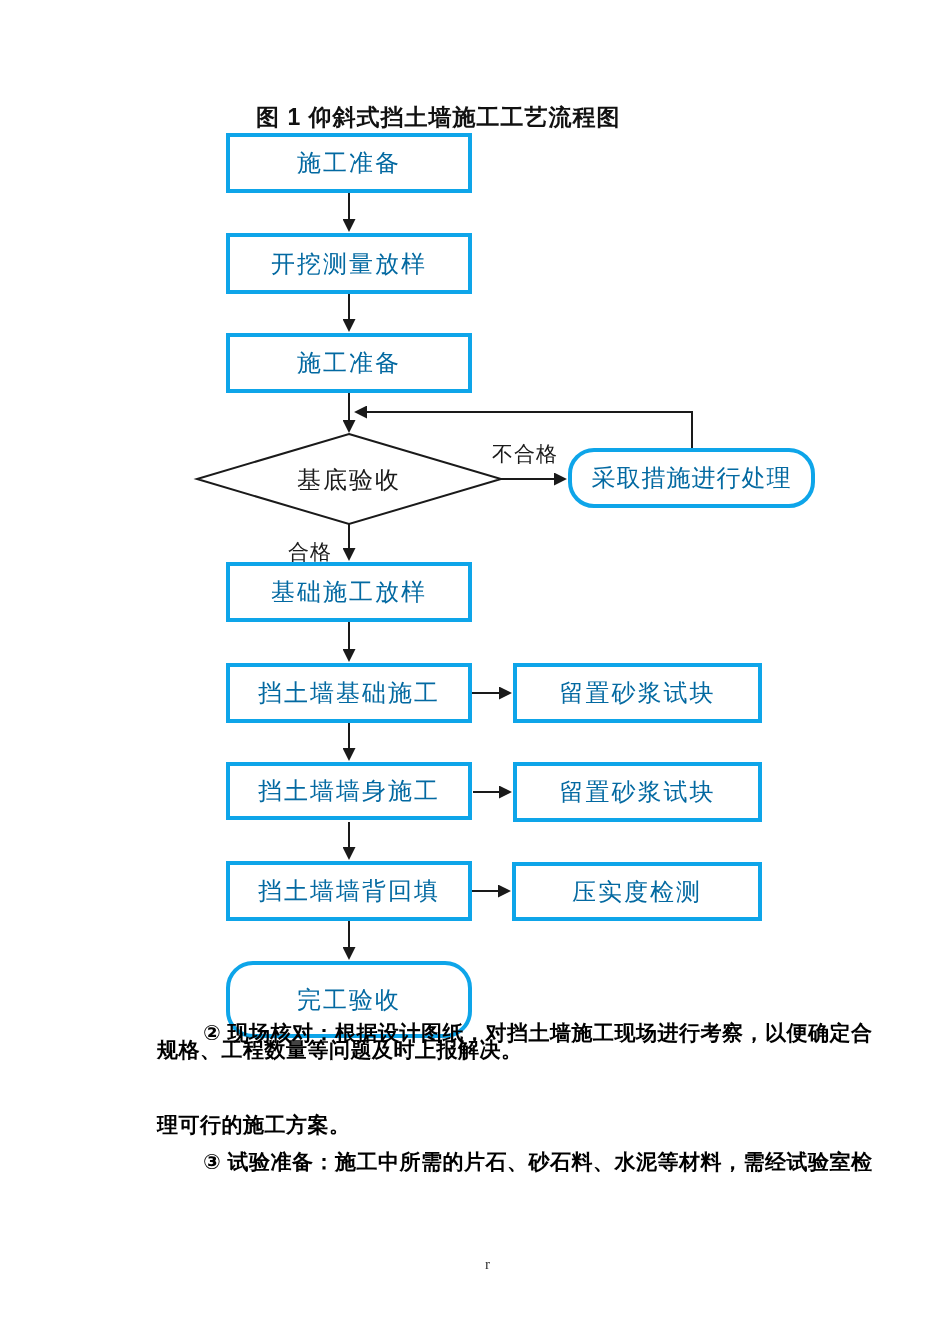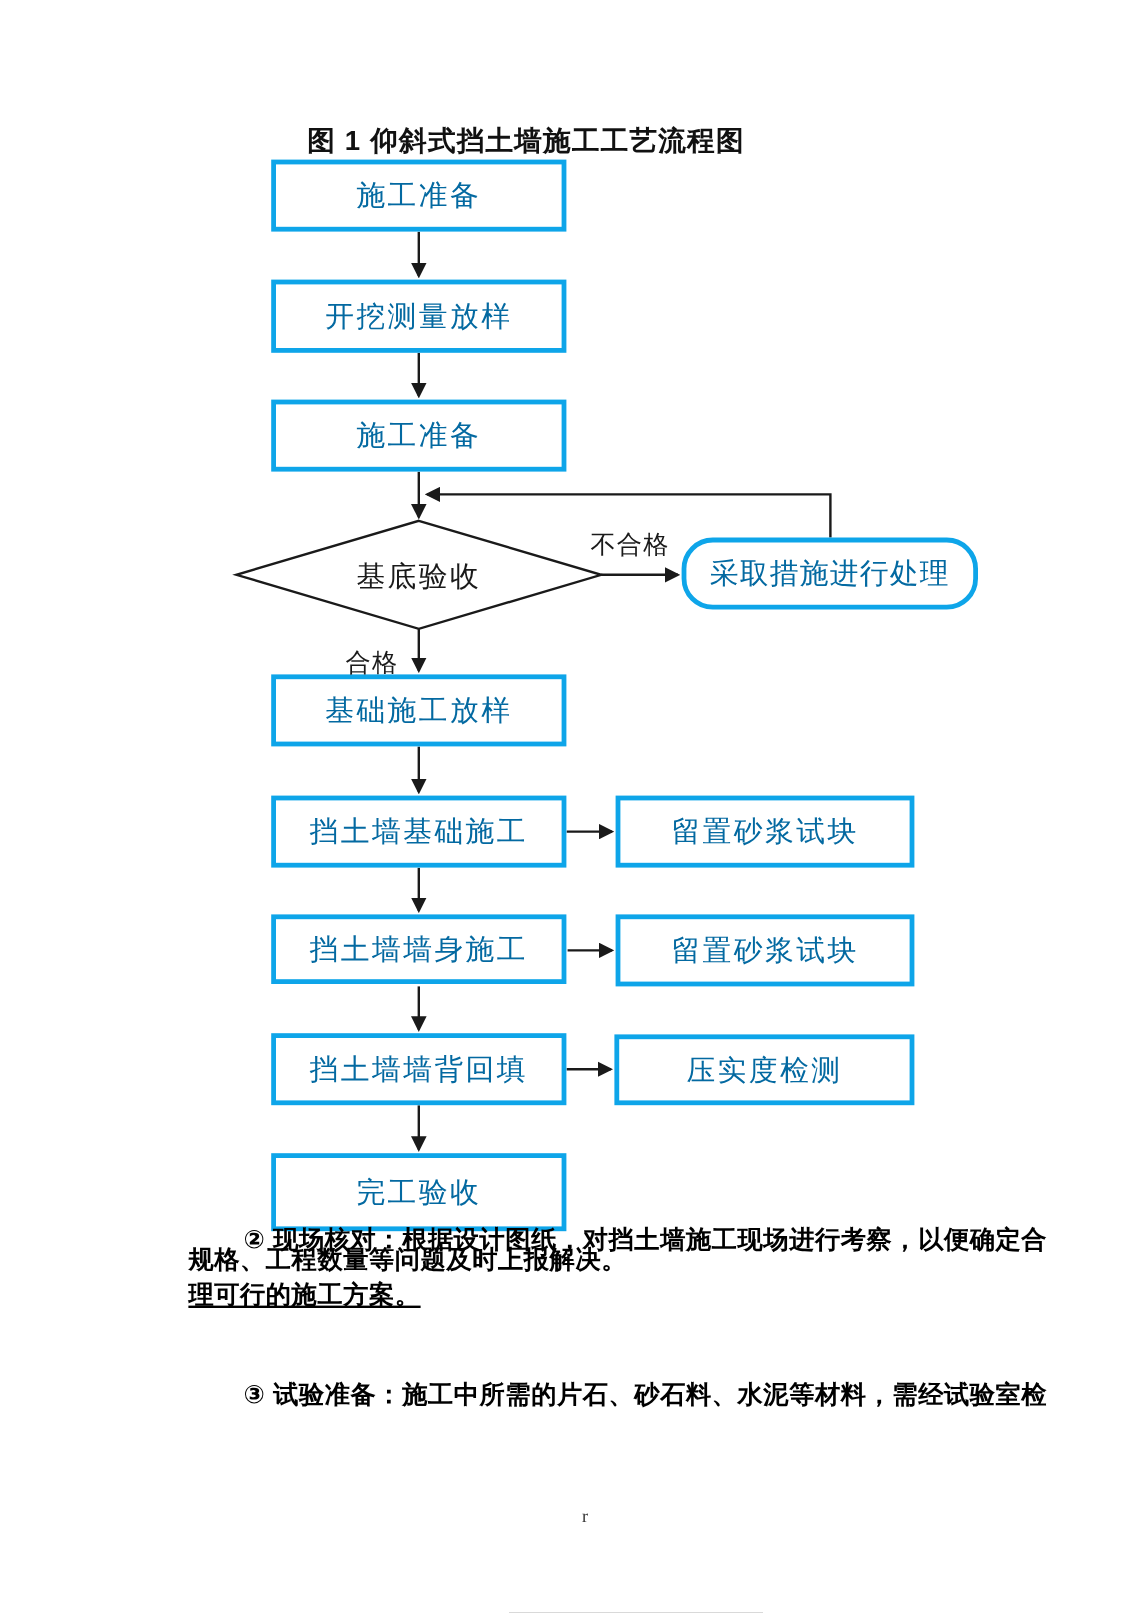--- a/index.html
+++ b/index.html
@@ -106,31 +106,31 @@
     </g>
   </svg>
 
   <div class="fbox" style="left:226px;top:133px;width:246px;height:60px;">施工准备</div>
   <div class="fbox" style="left:226px;top:233px;width:246px;height:61px;">开挖测量放样</div>
   <div class="fbox" style="left:226px;top:333px;width:246px;height:60px;">施工准备</div>
   <div class="fbox" style="left:226px;top:562px;width:246px;height:60px;">基础施工放样</div>
   <div class="fbox" style="left:226px;top:663px;width:246px;height:60px;">挡土墙基础施工</div>
   <div class="fbox" style="left:226px;top:762px;width:246px;height:58px;">挡土墙墙身施工</div>
   <div class="fbox" style="left:226px;top:861px;width:246px;height:60px;">挡土墙墙背回填</div>
-  <div class="fbox" style="left:226px;top:961px;width:246px;height:65px;">完工验收</div>
+  <div class="fbox" style="left:226px;top:961px;width:246px;height:77px;border-radius:27px;">完工验收</div>
 
   <div class="fbox" style="left:568px;top:448px;width:247px;height:60px;letter-spacing:1px;border-radius:26px;">采取措施进行处理</div>
   <div class="fbox" style="left:513px;top:663px;width:249px;height:60px;">留置砂浆试块</div>
   <div class="fbox" style="left:513px;top:762px;width:249px;height:60px;">留置砂浆试块</div>
   <div class="fbox" style="left:512px;top:862px;width:250px;height:59px;">压实度检测</div>
 
   <div class="diamond-label">基底验收</div>
   <div class="branch-label label-fail">不合格</div>
   <div class="branch-label label-pass">合格</div>
 
   <div class="body-line" style="left:137px;top:1036px;">规格、工程数量等问题及时上报解决。</div>
   <div class="body-line" style="left:183px;top:1019px;">② 现场核对：根据设计图纸，对挡土墙施工现场进行考察，以便确定合</div>
-  <div class="body-line" style="left:137px;top:1065px;text-decoration:underline;">理可行的施工方案。</div>
+  <div class="body-line" style="left:137px;top:1111px;">理可行的施工方案。</div>
   <div class="body-line" style="left:183px;top:1148px;">③ 试验准备：施工中所需的片石、砂石料、水泥等材料，需经试验室检</div>
 
   <div class="footer-mark">r</div>
 
 </div>
 
 </body></html>

